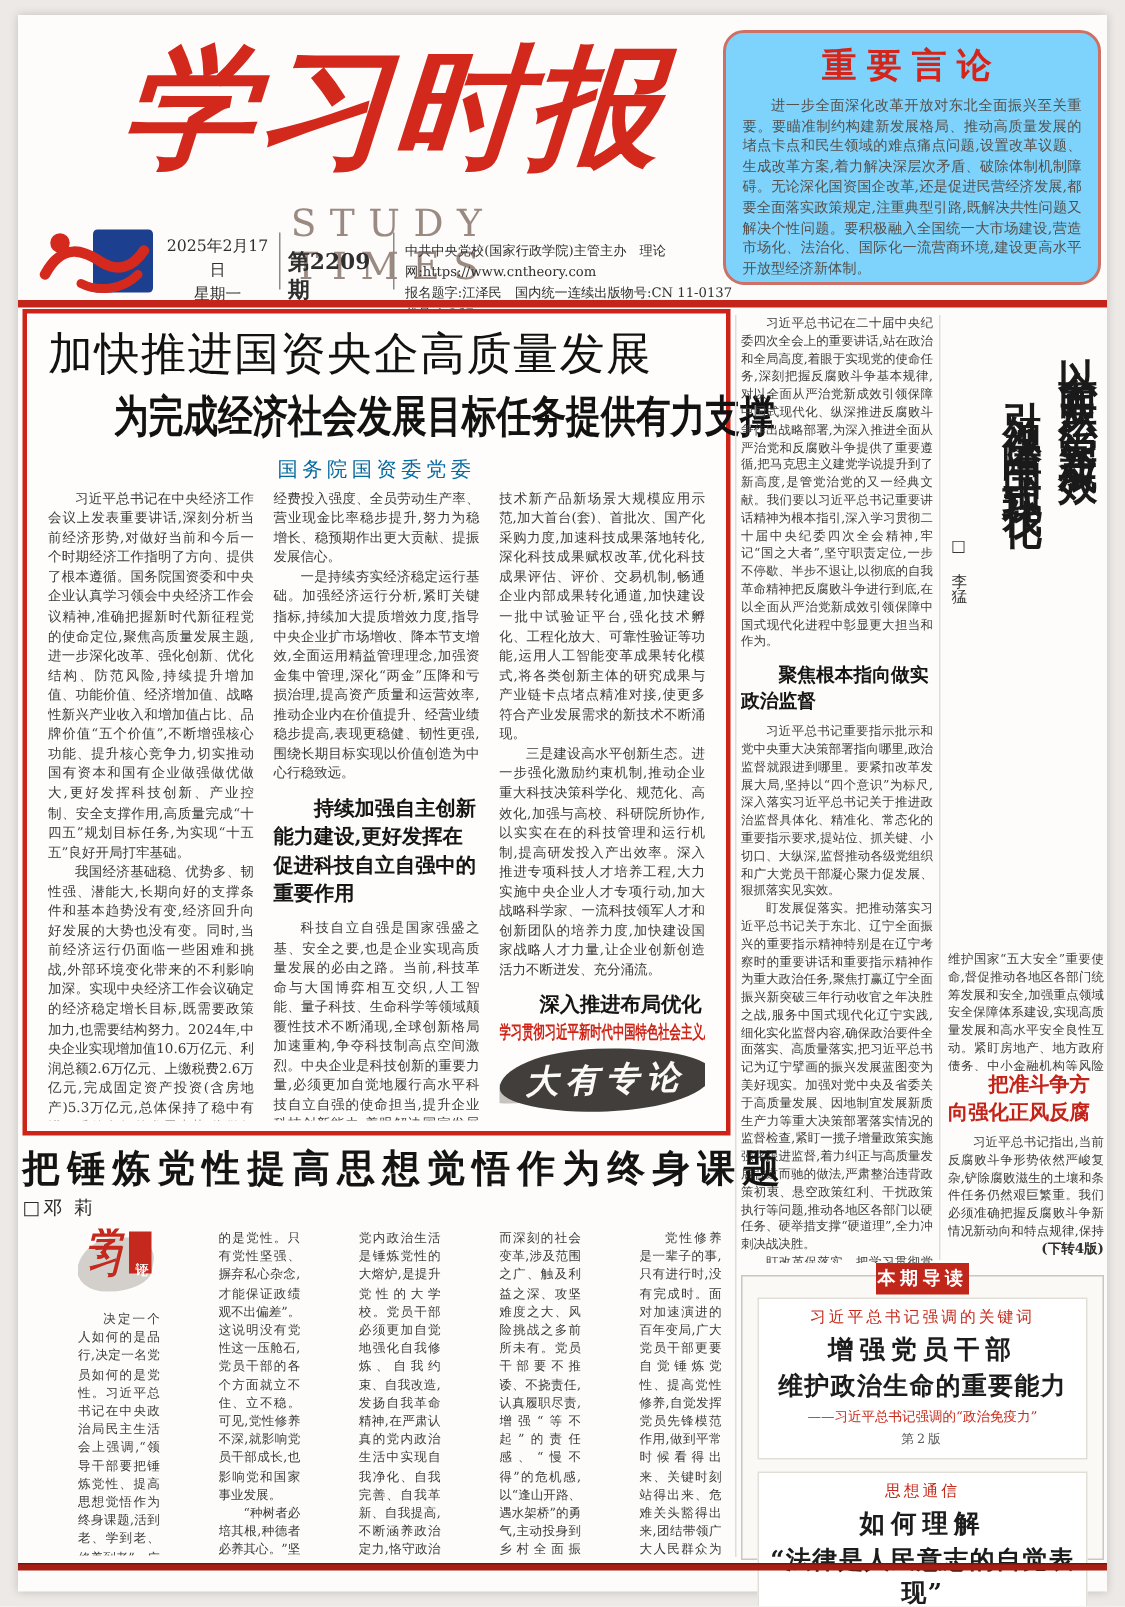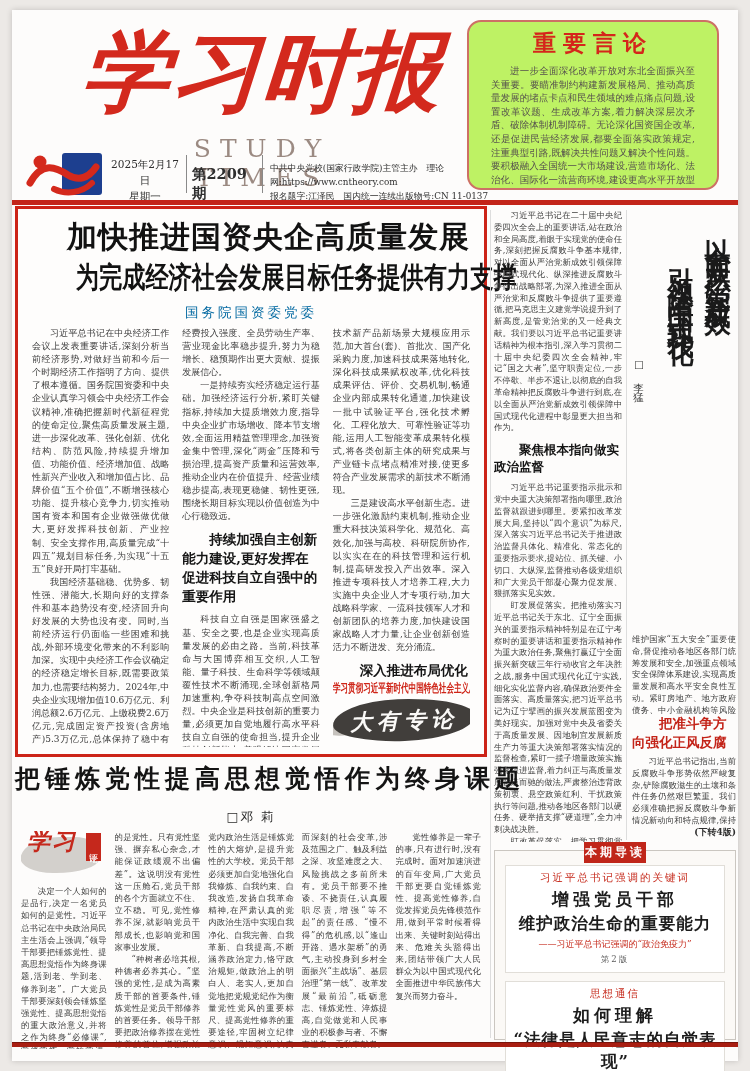--- a/index.html
+++ b/index.html
@@ -13,30 +13,30 @@
     color:#d3291d;font-weight:700;font-style:italic;letter-spacing:2px;transform:skewX(-4deg);}
   .mast-sub{left:120px;top:124px;width:260px;text-align:center;font-size:25px;letter-spacing:9px;color:#9b8a82;}
   .emblem{left:14px;top:141px;width:78px;height:46px;}
   .dateblock{left:96px;top:146px;width:74px;text-align:center;font-size:10.5px;line-height:16px;color:#2e2e2e;}
   .vdiv{border-left:1px solid #8a8a8a;width:0;height:38px;top:145px;}
   .issue{left:180px;top:155px;width:66px;font-size:14.5px;font-weight:700;color:#2e2e2e;}
   .publisher{left:258px;top:151px;width:222px;font-size:8.8px;line-height:14px;color:#2f2f2f;}
   .toprule{left:0;top:190px;width:726px;height:5px;background:#c3251a;}
 
   
-  .qbox{left:455px;top:10px;width:252px;height:170px;border:2px solid #cd7065;border-radius:14px;background:#bef264;
-    padding:4px 22px;box-sizing:border-box;}
+  .qbox{left:470px;top:10px;width:252px;height:170px;border:2px solid #cd7065;border-radius:14px;background:#7dd3fc;
+    padding:4px 11px;box-sizing:border-box;}
   .qtitle{text-align:center;font-size:23px;font-weight:700;color:#d5251b;letter-spacing:7px;margin-top:2px;}
   .qbody{margin-top:5px;font-size:9.5px;line-height:13.6px;text-align:justify;color:#55504d;text-indent:2em;
     height:122px;overflow:hidden;}
 
   
   .mainbox{left:3px;top:196px;width:472px;height:551px;border:3px solid #cc2418;background:#fefdfc;
     padding:8px 14px;box-sizing:border-box;}
-  .mh1{text-align:right;font-size:30px;line-height:40px;font-weight:700;color:#121212;letter-spacing:1px;white-space:nowrap;}
+  .mh1{text-align:left;font-size:30px;line-height:40px;font-weight:400;color:#121212;letter-spacing:1px;white-space:nowrap;}
   .mh2{text-align:center;font-size:29px;line-height:40px;font-weight:700;color:#121212;transform:scaleX(.8);transform-origin:center;white-space:nowrap;}
   .mbyline{text-align:center;font-size:13.5px;color:#0369a1;margin:7px 0 5px;letter-spacing:3px;}
   .mcols{display:flex;gap:13px;height:420px;overflow:hidden;}
   .mcol{flex:1;font-size:9px;line-height:13.1px;text-align:justify;color:#3b3b3b;overflow:hidden;}
   .para{text-indent:2em;margin:0;}
   .para.cont{text-indent:0;}
   .subhead{font-size:13.5px;font-weight:700;line-height:19px;margin:7px 0;color:#151515;text-indent:2em;text-align:left;}
   .subhead.red{color:#c32318;}
   .c3text{height:350px;overflow:hidden;margin-bottom:5px;}
   .banner-slogan{font-size:12px;font-weight:700;color:#ce2417;white-space:nowrap;transform:scaleX(.63);transform-origin:left;}
@@ -70,23 +70,23 @@
   .dcard.second{margin-top:0;}
   .dkicker{font-size:10.5px;color:#c62b1d;letter-spacing:2px;}
   .dt1{font-size:17px;font-weight:700;color:#1c1c1c;letter-spacing:4px;margin-top:3px;}
   .dt2{font-size:16.5px;font-weight:700;color:#1c1c1c;letter-spacing:1px;margin-top:2px;}
   .dsub{font-size:9px;color:#c62b1d;margin-top:3px;}
   .dpage{font-size:8.5px;color:#5a5a5a;margin-top:3px;letter-spacing:2px;}
 
   
   .combox{left:3px;top:752px;width:472px;height:278px;}
   .ch{text-align:center;font-size:25px;font-weight:700;color:#141414;letter-spacing:5px;white-space:nowrap;}
-  .cauthor{text-align:center;font-size:12.5px;color:#2b2b2b;margin:14px 0 5px;letter-spacing:2px;}
+  .cauthor{font-size:12.5px;color:#2b2b2b;margin:2px 0 5px;letter-spacing:2px;}
   .ccols{display:flex;gap:8px;height:218px;overflow:hidden;padding:0 6px;}
-  .ccol{flex:1;font-size:8.4px;line-height:12.2px;text-align:justify;color:#3c3c3c;overflow:hidden;}
+  .ccol{flex:1;font-size:8.4px;line-height:12.2px;text-align:justify;color:#3c3c3c;overflow:hidden;margin-left:31px;}
   .xlogo{position:relative;width:100%;height:50px;margin-bottom:4px;}
   .xlogo .stroke{position:absolute;left:0;top:6px;width:92%;height:36px;background:#b7b3ae;opacity:.6;
     border-radius:50% 42% 58% 50%/62% 50% 42% 50%;transform:skewX(-10deg);}
   .xlogo .zi{position:absolute;left:6px;top:4px;font-size:23px;font-weight:700;font-style:italic;color:#c5281c;letter-spacing:2px;}
   .xlogo .seal{position:absolute;right:6px;top:2px;width:15px;height:28px;background:#c5281c;color:#fff;
     writing-mode:vertical-rl;font-size:9px;text-align:center;line-height:15px;letter-spacing:1px;}
 
   .botrule{left:0;top:1032px;width:726px;height:4px;background:#a81e12;border-top:1px solid #7a150c;}
 </style>
 </head>

